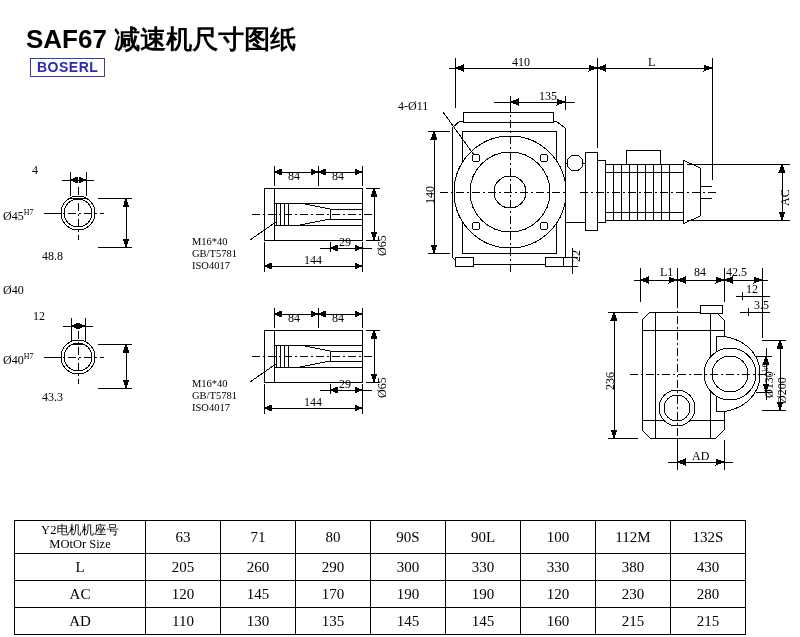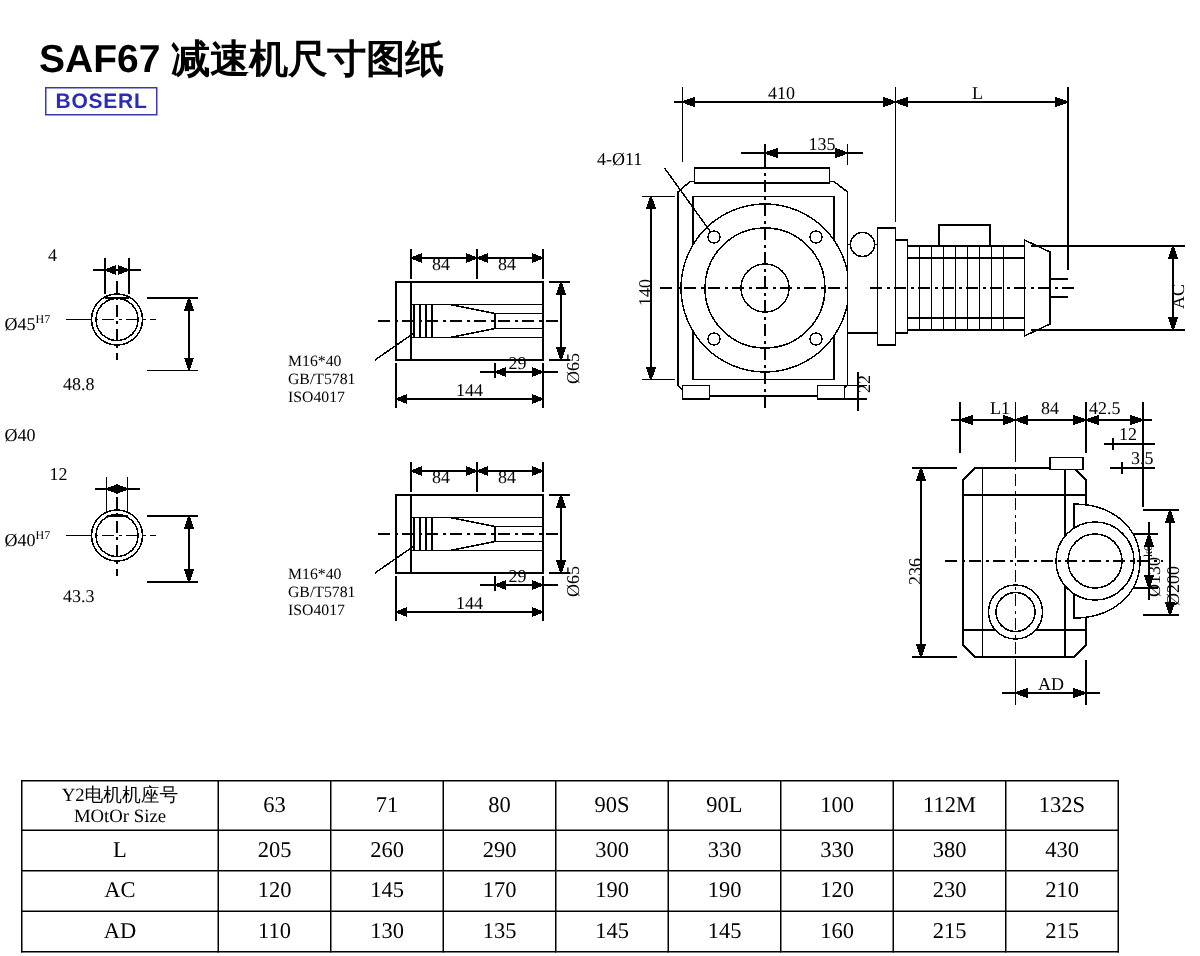--- a/index.html
+++ b/index.html
@@ -418,21 +418,21 @@
       </tr>
       <tr>
         <td class="rowhdr">AC</td>
         <td class="val">120</td>
         <td class="val">145</td>
         <td class="val">170</td>
         <td class="val">190</td>
         <td class="val">190</td>
         <td class="val">120</td>
         <td class="val">230</td>
-        <td class="val">210</td>
+        <td class="val">280</td>
       </tr>
       <tr>
         <td class="rowhdr">AD</td>
         <td class="val">110</td>
         <td class="val">130</td>
         <td class="val">135</td>
         <td class="val">145</td>
         <td class="val">145</td>
         <td class="val">160</td>
         <td class="val">215</td>

